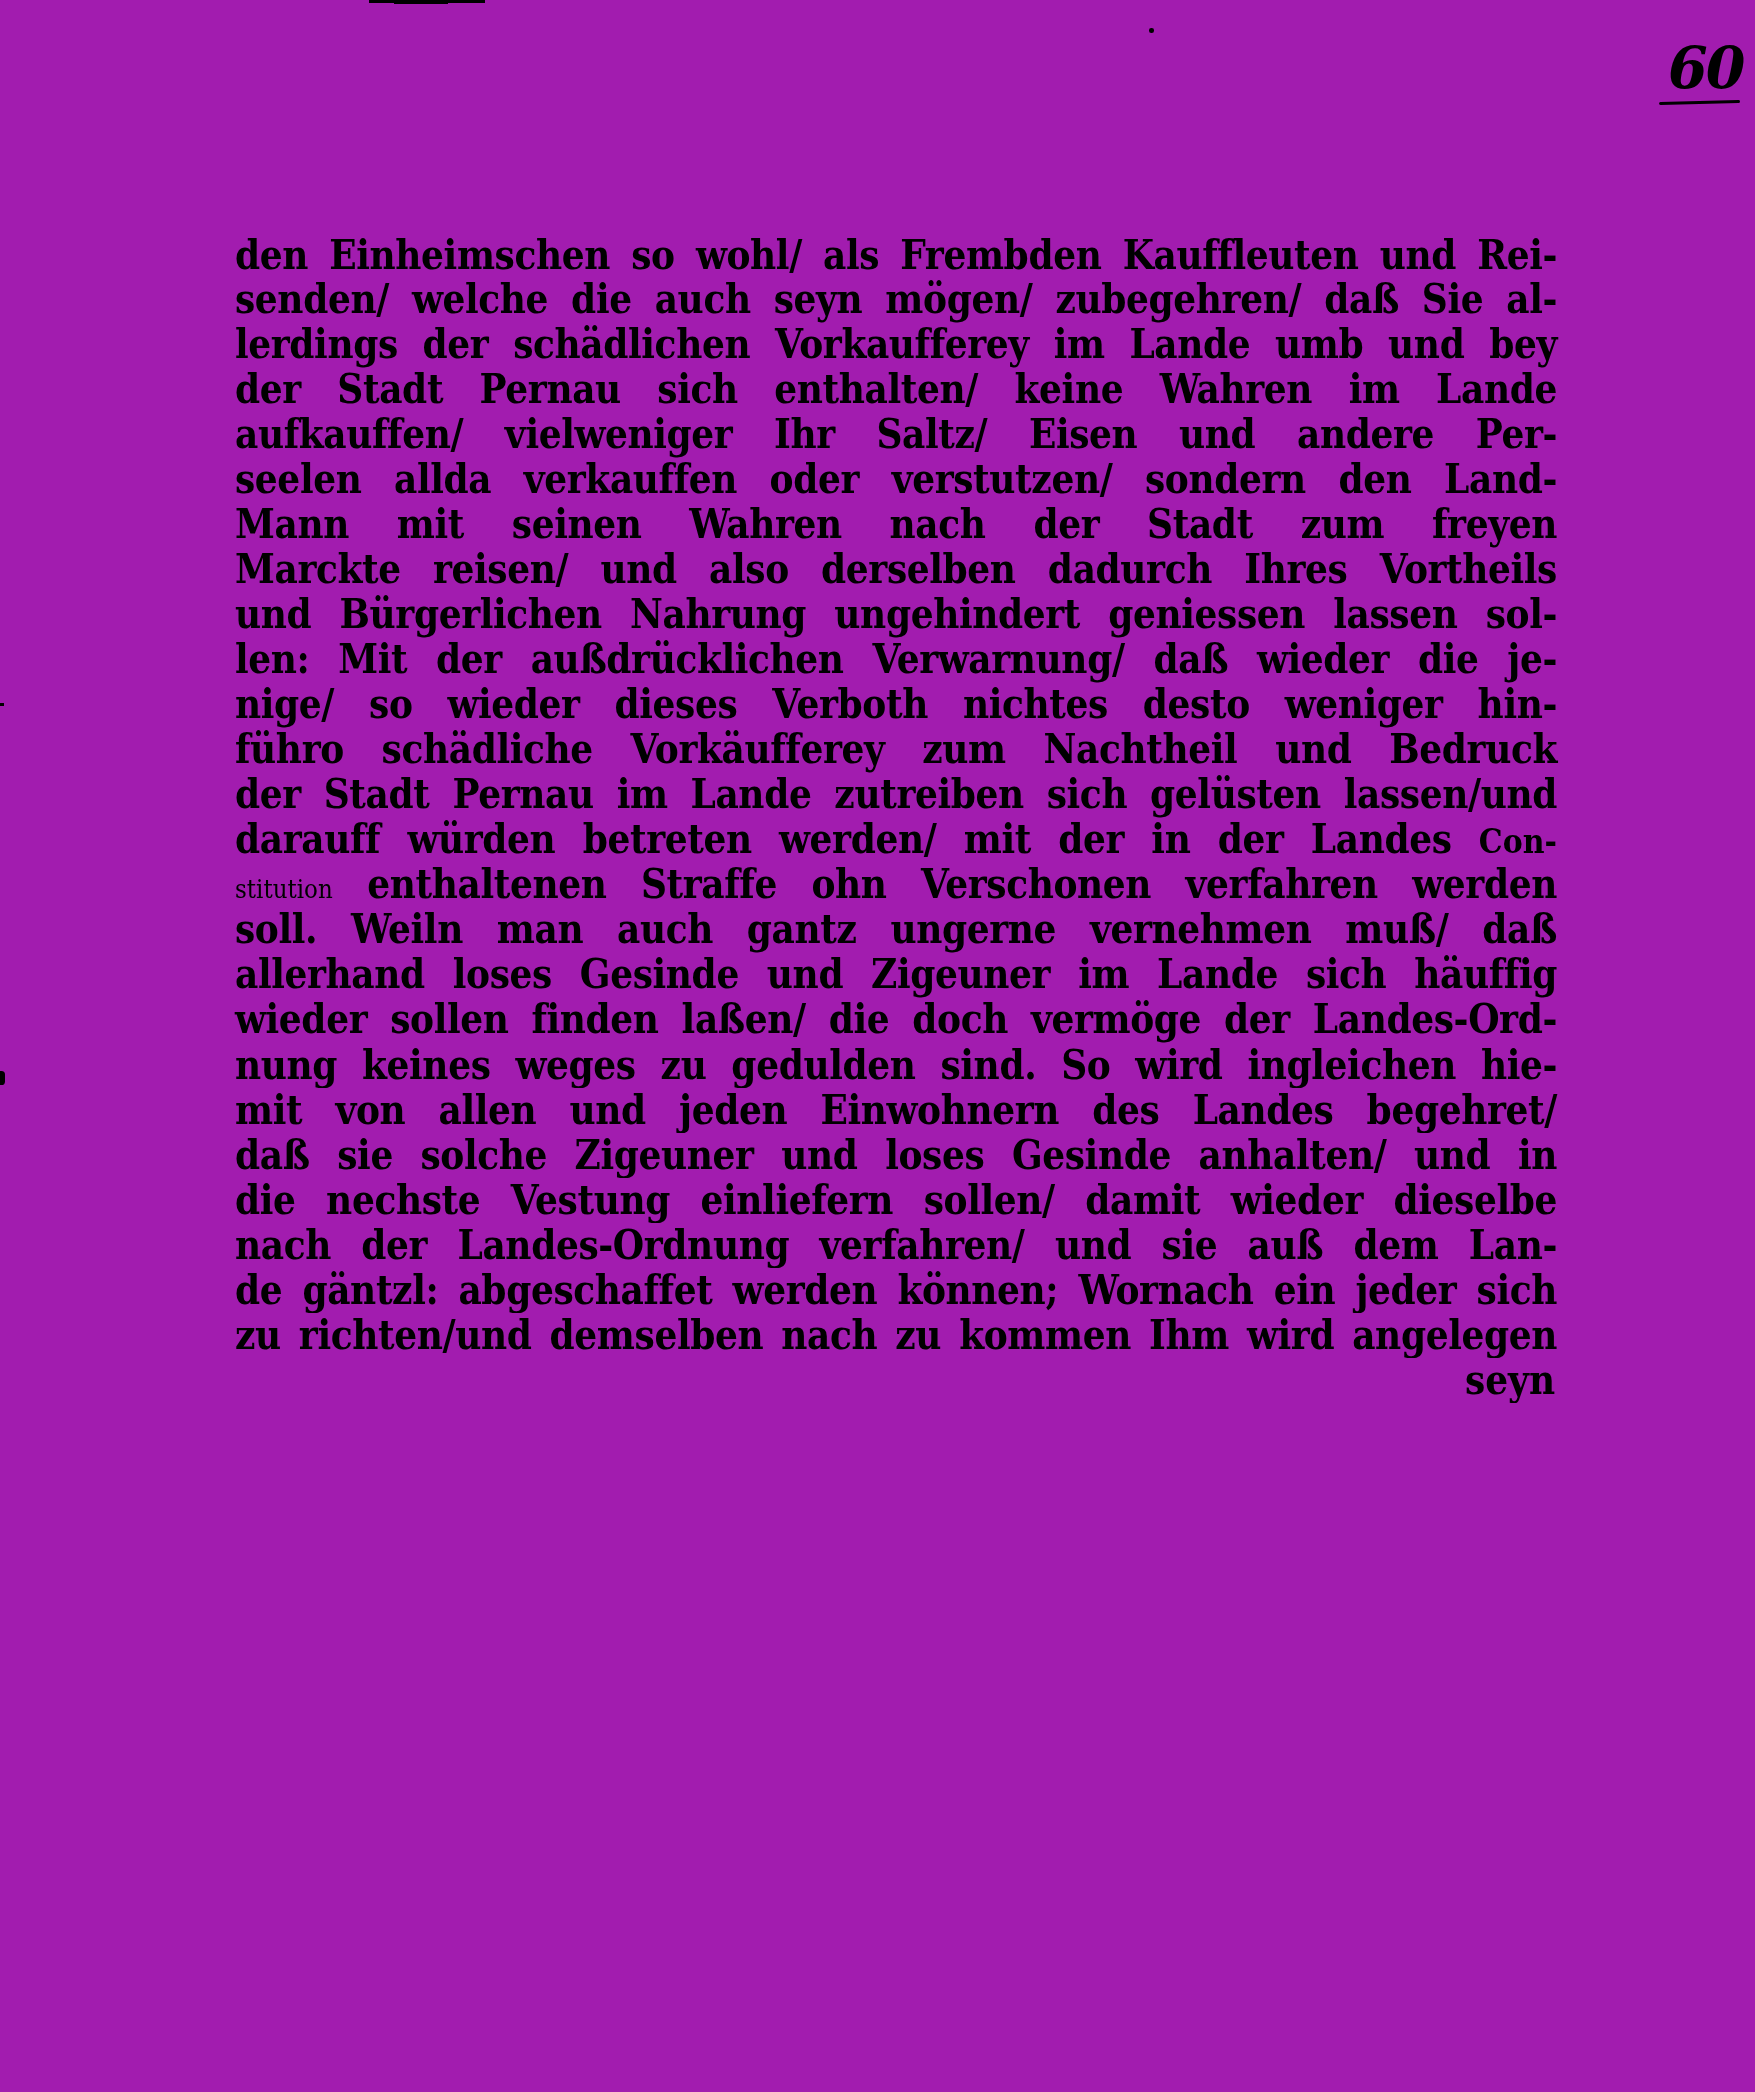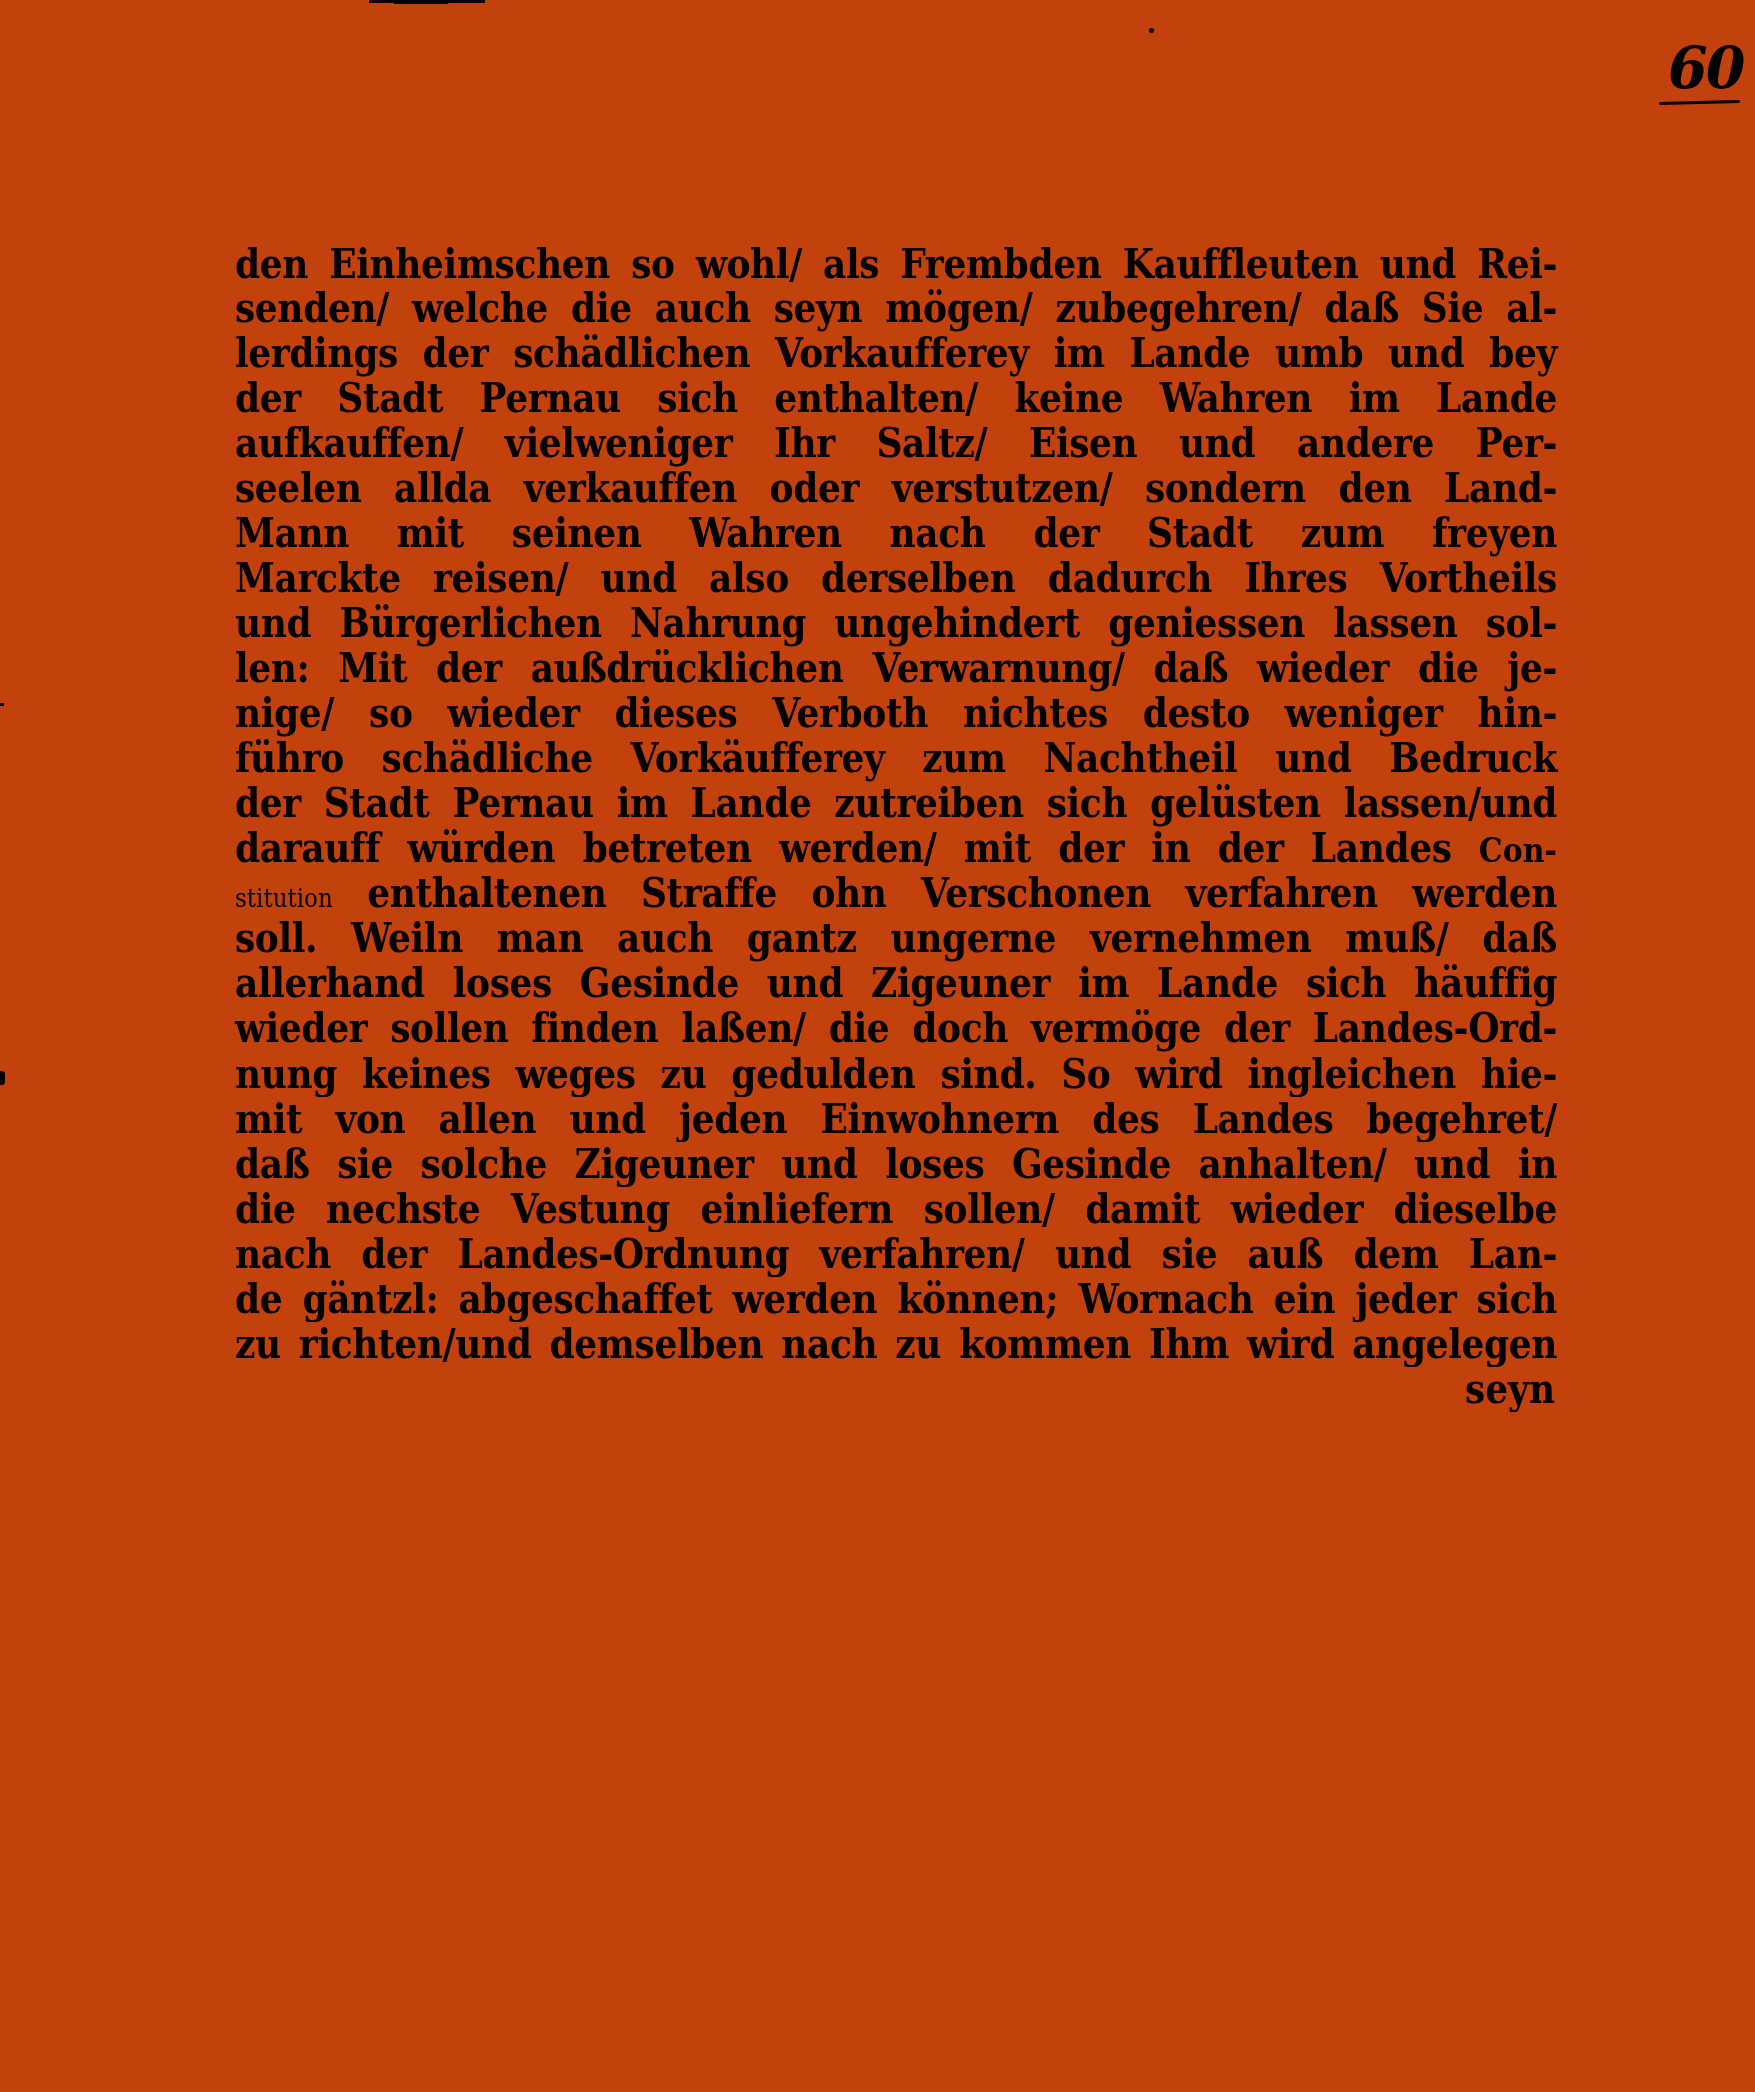--- a/index.html
+++ b/index.html
@@ -13,21 +13,21 @@
       position: relative;
       overflow: hidden;
       font-family: "DejaVu Serif", "Liberation Serif", serif;
       color: #000000;
     }
     .page {
       position: absolute;
       left: 0; top: 0;
       width: 1755px;
       height: 2092px;
-      background: #c2410c;
+      background: #a21caf;
     }
     .top-rule {
       position: absolute;
       left: 369px;
       top: 0;
       width: 116px;
       height: 2.7px;
       background: #000;
     }
     .top-rule.second {
@@ -65,21 +65,21 @@
       top: 101px;
       width: 81px;
       height: 2.7px;
       background: #000;
       transform: rotate(-1.5deg);
       border-radius: 1.8px;
     }
     .text-block {
       position: absolute;
       left: 235px;
-      top: 241px;
+      top: 232px;
       width: 1322px;
     }
     .line {
       display: block;
       height: 45px;
       line-height: 45px;
       white-space: nowrap;
       text-align: justify;
       text-align-last: justify;
       font-family: "DejaVu Serif", "Liberation Serif", serif;

